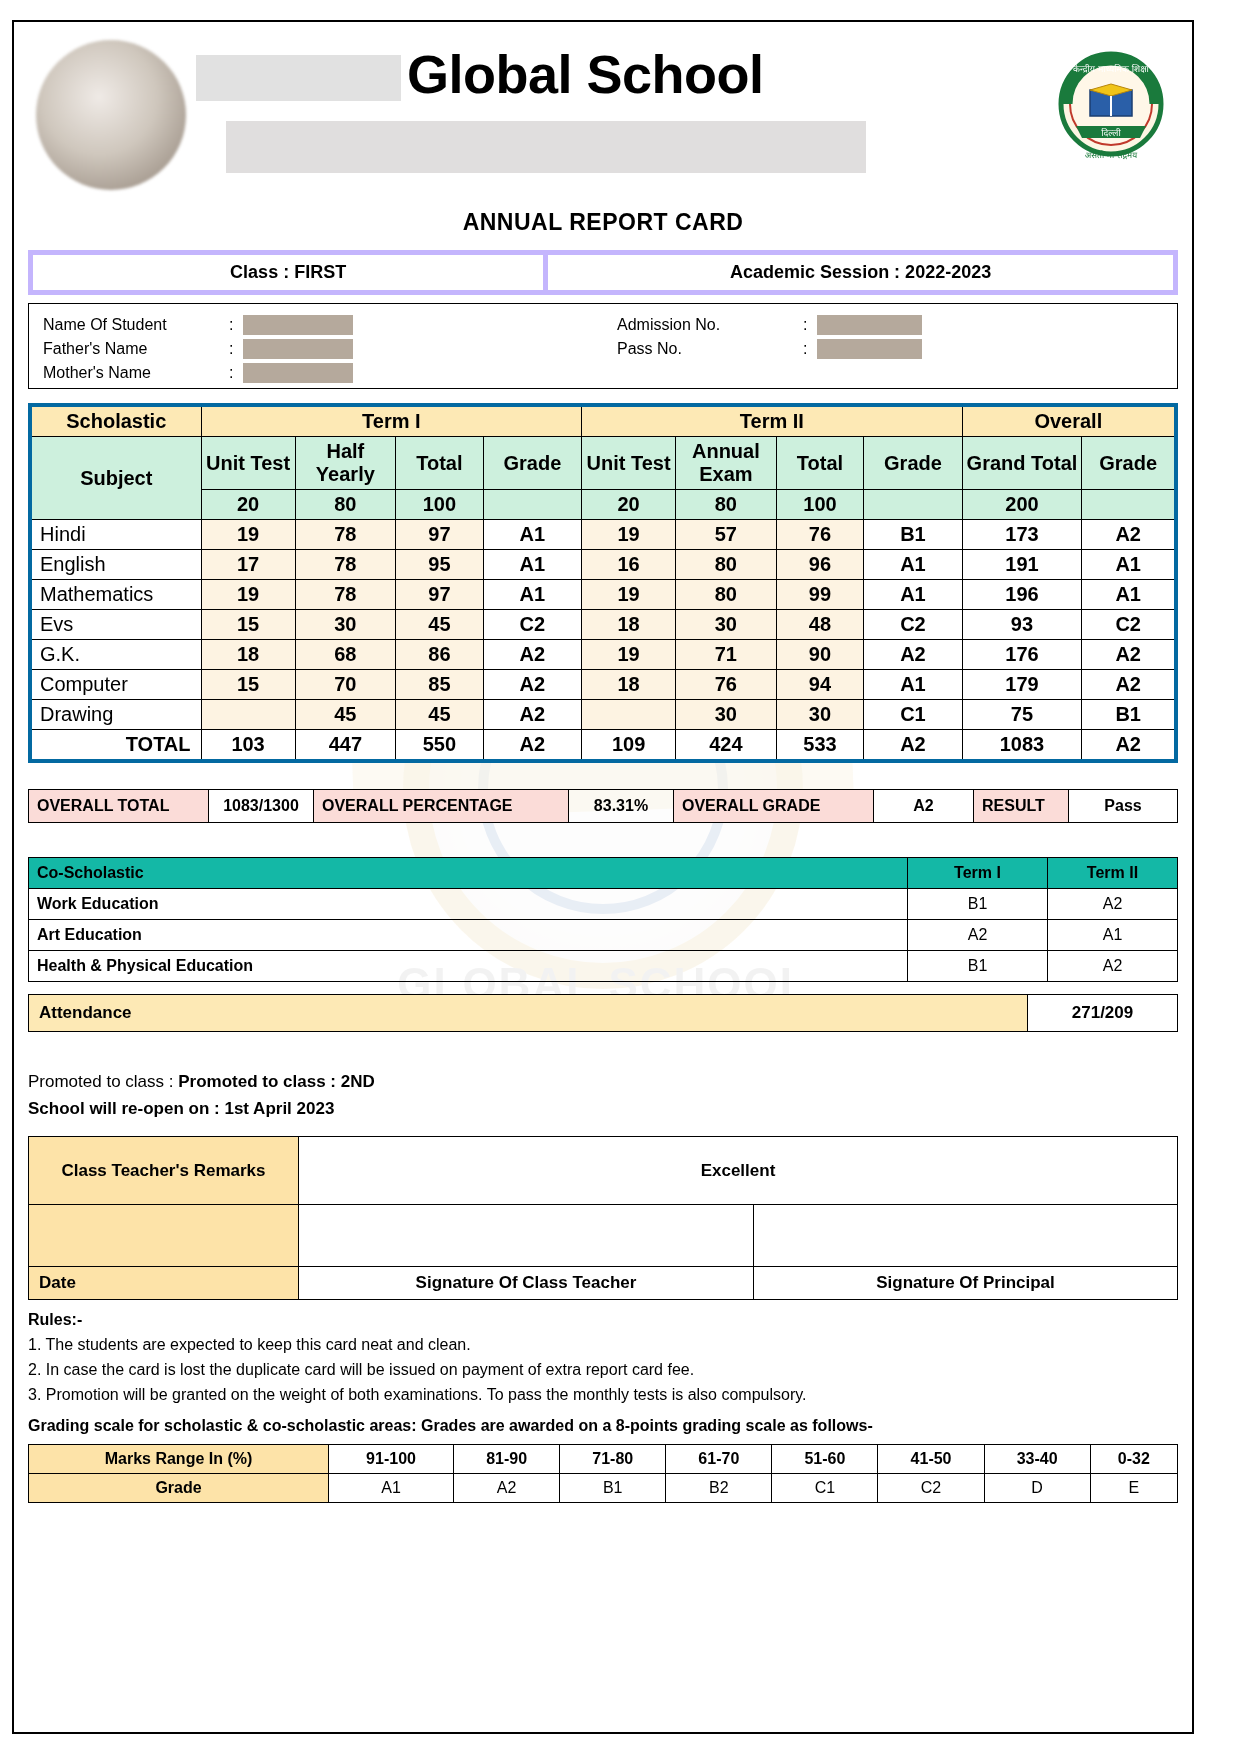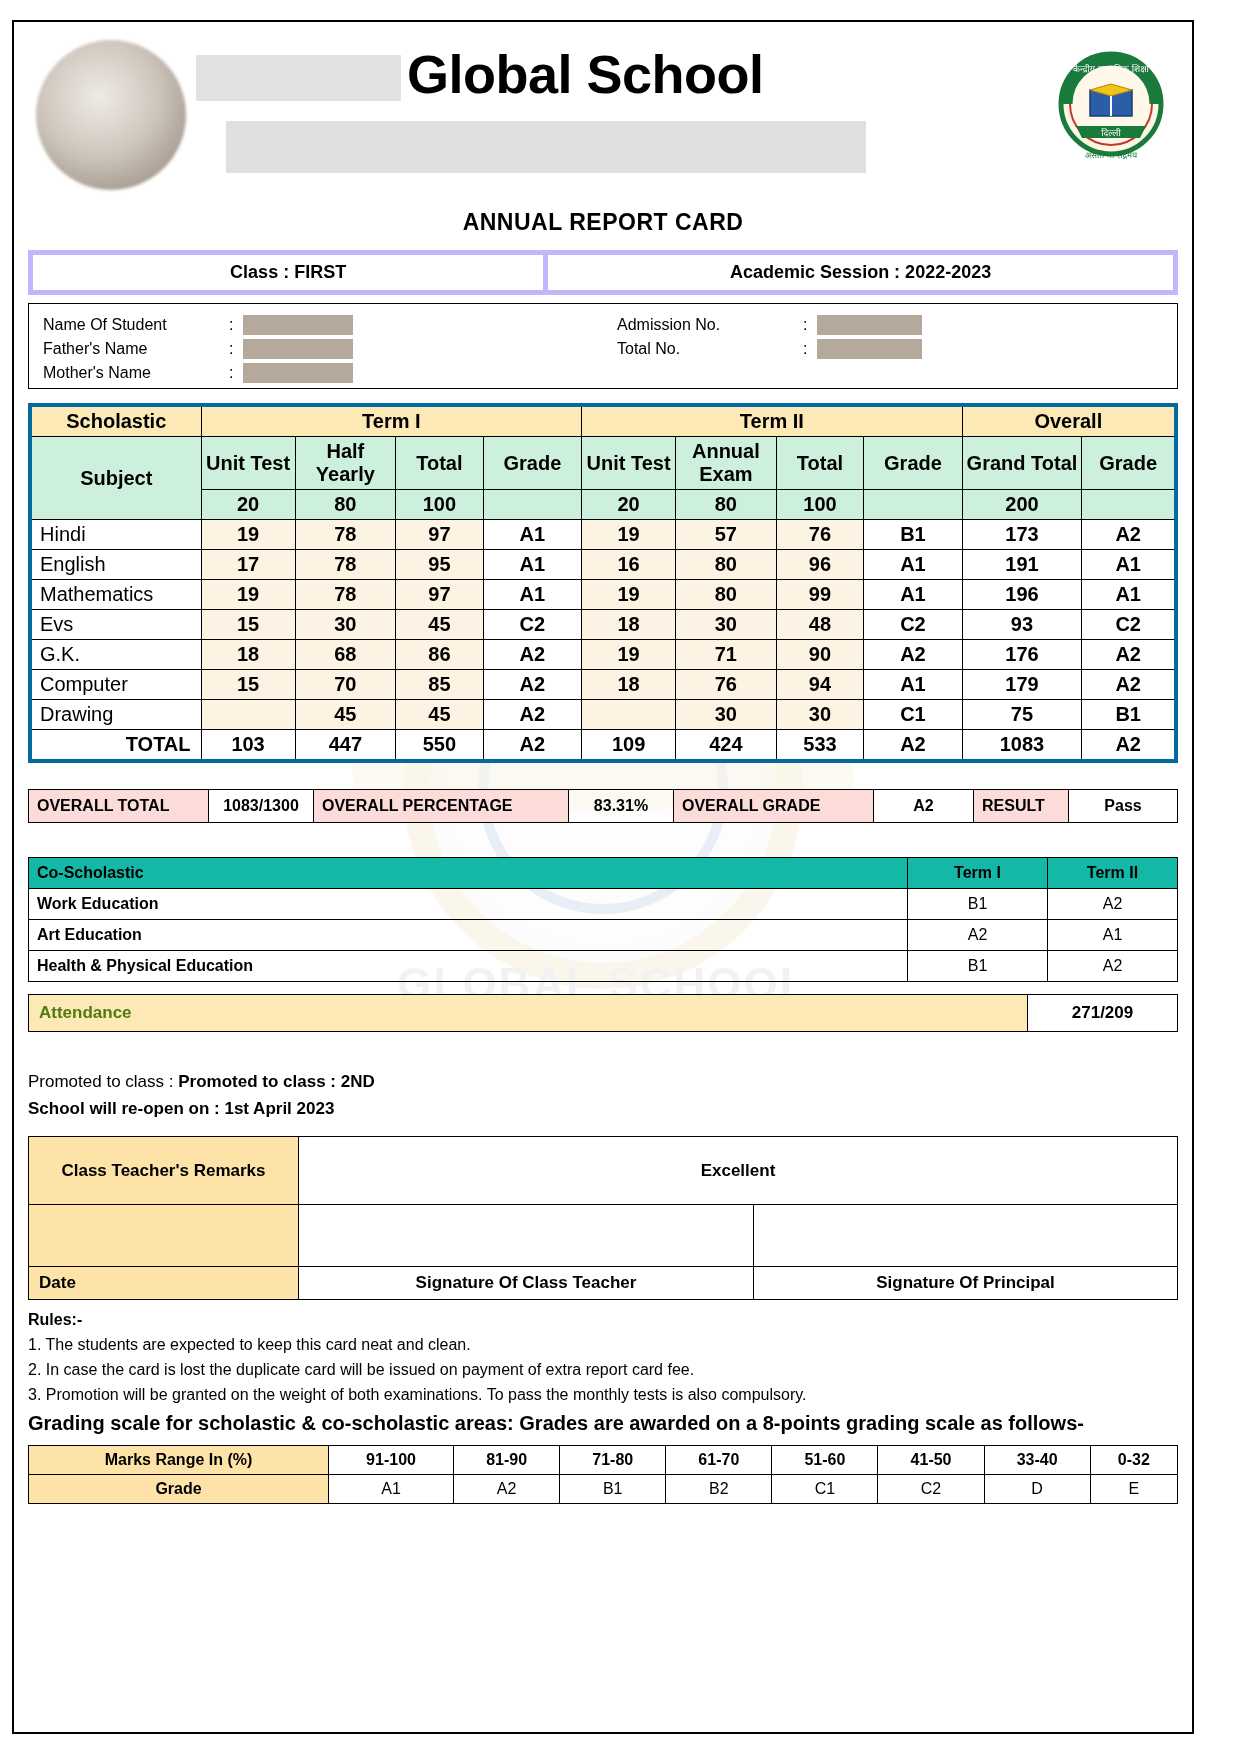--- a/index.html
+++ b/index.html
@@ -122,37 +122,37 @@
 
   
   .co-wrap { margin: 34px 14px 0 14px; }
   table.co td { border: 1px solid #000; font-size: 16px; padding: 6px 8px; }
   .co-hdr { background: #14b8a6; font-weight: bold; }
   .co-name { font-weight: bold; }
   .co-val { text-align: center; }
 
   .att-wrap { margin: 12px 14px 0 14px; }
   table.att td { border: 1px solid #000; font-size: 17px; padding: 8px 10px; }
-  .att-lbl { background: #fde9b5; font-weight: bold; color: #4d7c0f; }
+  .att-lbl { background: #fde9b5; font-weight: bold; color: #000000; }
   .att-val { text-align: center; font-weight: bold; width: 150px; }
 
   .promo { margin: 36px 14px 0 14px; font-size: 17px; line-height: 1.6; }
   .promo b { font-weight: bold; }
 
   .remark-wrap { margin: 14px 14px 4px 14px; }
   table.remark td { border: 1px solid #000; font-size: 17px; }
   .rm-lbl { background: #fde3a8; font-weight: bold; text-align: center; width: 270px; }
   .rm-val { text-align: center; font-weight: bold; }
   .rm-blank { height: 62px; }
   .rm-date { background: #fde3a8; font-weight: bold; padding: 6px 10px; }
   .rm-sign { text-align: center; font-weight: bold; padding: 6px 10px; }
 
   .rules { margin: 8px 14px 0 14px; font-size: 16px; line-height: 1.55; }
   .rules .rt { font-weight: bold; }
-  .grade-note { font-weight: bold; font-size: 20px; margin-top: 0; }
+  .grade-note { font-weight: bold; font-size: 16px; margin-top: 6px; }
 
   .gs-wrap { margin: 6px 14px 0 14px; }
   table.gs td { border: 1px solid #000; font-size: 16px; text-align: center; padding: 5px 4px; }
   .gs-lbl { background: #fde3a8; font-weight: bold; }
   .gs-hdrcell { font-weight: bold; }
 </style>
 </head>
 <body>
 
 <div class="page">
@@ -222,21 +222,21 @@
           <span class="sb-redact" style="width:110px;"></span>
         </div>
       </div>
       <div class="sb-col">
         <div class="sb-row">
           <span class="sb-label">Admission No.</span>
           <span class="sb-colon">:</span>
           <span class="sb-redact" style="width:105px;"></span>
         </div>
         <div class="sb-row">
-          <span class="sb-label">Total No.</span>
+          <span class="sb-label">Pass No.</span>
           <span class="sb-colon">:</span>
           <span class="sb-redact" style="width:105px;"></span>
         </div>
         <div class="sb-row"></div>
       </div>
     </div>
 
     <div class="sch-wrap">
       <table class="sch">
         <tbody>

